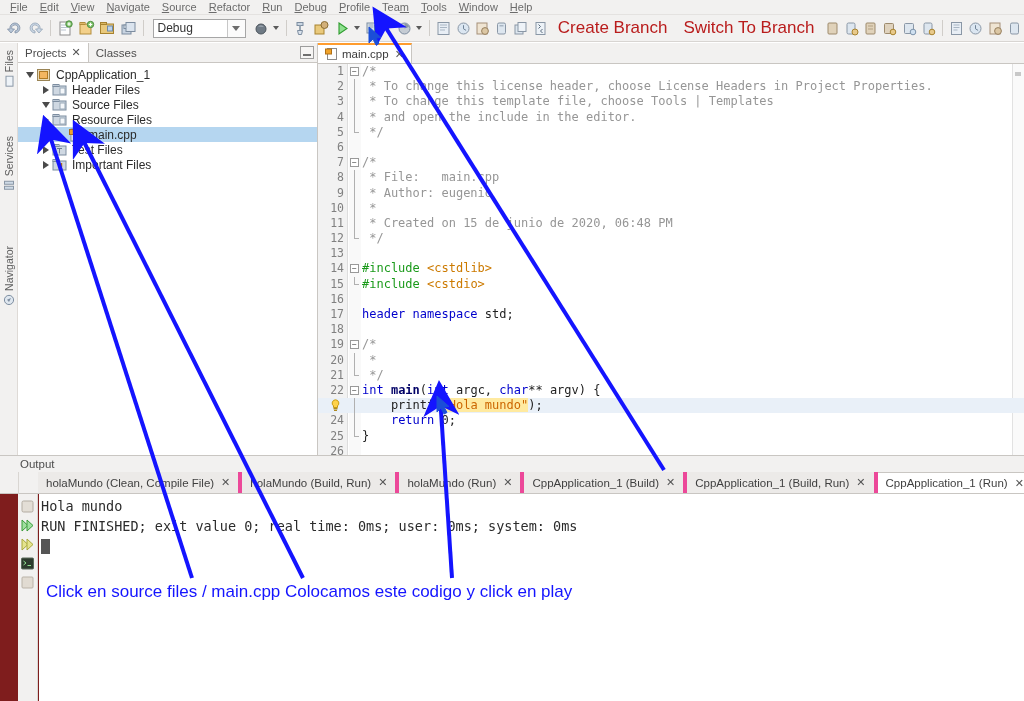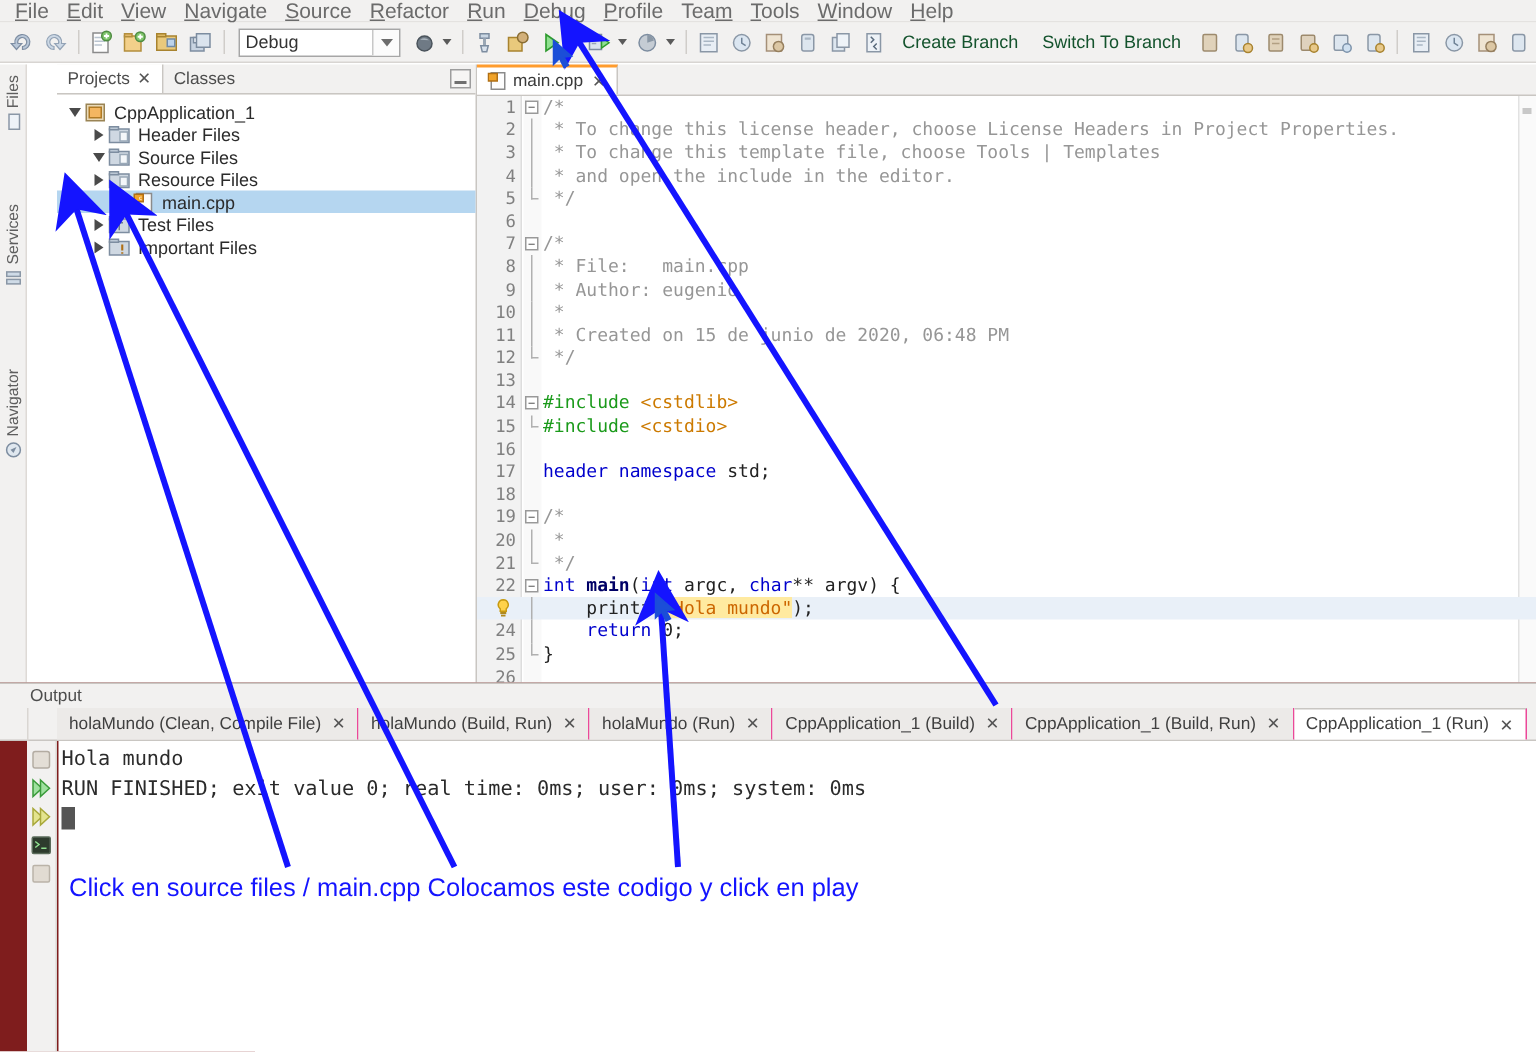--- a/index.html
+++ b/index.html
@@ -17,21 +17,21 @@
   
   #menubar {
     height: 15px;
     background: #f2f1f0;
     display: flex;
     align-items: center;
     padding-left: 4px;
     border-bottom: 1px solid #e4e2e0;
   }
   .menu-item {
-    font-size: 14px;
+    font-size: 11px;
     color: #6b6b6b;
     padding: 0 6px;
     line-height: 14px;
     white-space: nowrap;
     cursor: default;
   }
   .menu-item .mn { text-decoration: underline; }
 
   
   #toolbar {
@@ -72,22 +72,22 @@
     position: relative;
   }
   .combo .cb-btn {
     position: absolute; right: 0; top: 0;
     width: 18px; height: 17px;
     border-left: 1px solid #c7c7c7;
     display: flex; align-items: center; justify-content: center;
     background: #fbfbfb;
   }
   .tb-label {
-    font-size: 12px;
-    color: #14532d;
+    font-size: 17px;
+    color: #b91c1c;
     padding: 0 8px;
     white-space: nowrap;
   }
 
   
   #main {
     position: absolute;
     top: 43px; left: 0;
     width: 1024px; height: 412px;
     display: flex;
@@ -116,21 +116,21 @@
     display: block;
     width: 12px; height: 12px;
     margin: 3px 3px;
   }
 
   
   #projects {
     width: 300px;
     background: #ffffff;
     border-right: 1px solid #c9c6c2;
-    display: flex; flex-direction: column; padding-left: 20px;
+    display: flex; flex-direction: column;
   }
   #proj-tabs {
     height: 20px;
     background: #f2f1f0;
     display: flex;
     align-items: stretch;
     border-bottom: 1px solid #c9c6c2;
     position: relative;
   }
   .ptab {
@@ -282,21 +282,21 @@
     background: #f2f1f0;
     display: flex; align-items: stretch;
     border-bottom: 1px solid #c9c6c2;
     padding-left: 38px;
   }
   .otab {
     display: flex; align-items: center;
     padding: 0 8px;
     font-size: 11.5px;
     color: #3f3f3f;
-    border-right: 1px solid #ec4899;
+    border-right: 4px solid #ec4899;
     white-space: nowrap;
     background: #eceae8;
   }
   .otab.active { background: #ffffff; border-top: 1px solid #c9c6c2; }
   .otab .tclose { margin-left: 7px; font-size: 11px; color: #555; }
   #out-side {
     position: absolute;
     left: 18px; top: 38px;
     width: 20px; height: 208px;
     background: #f2f1f0;

